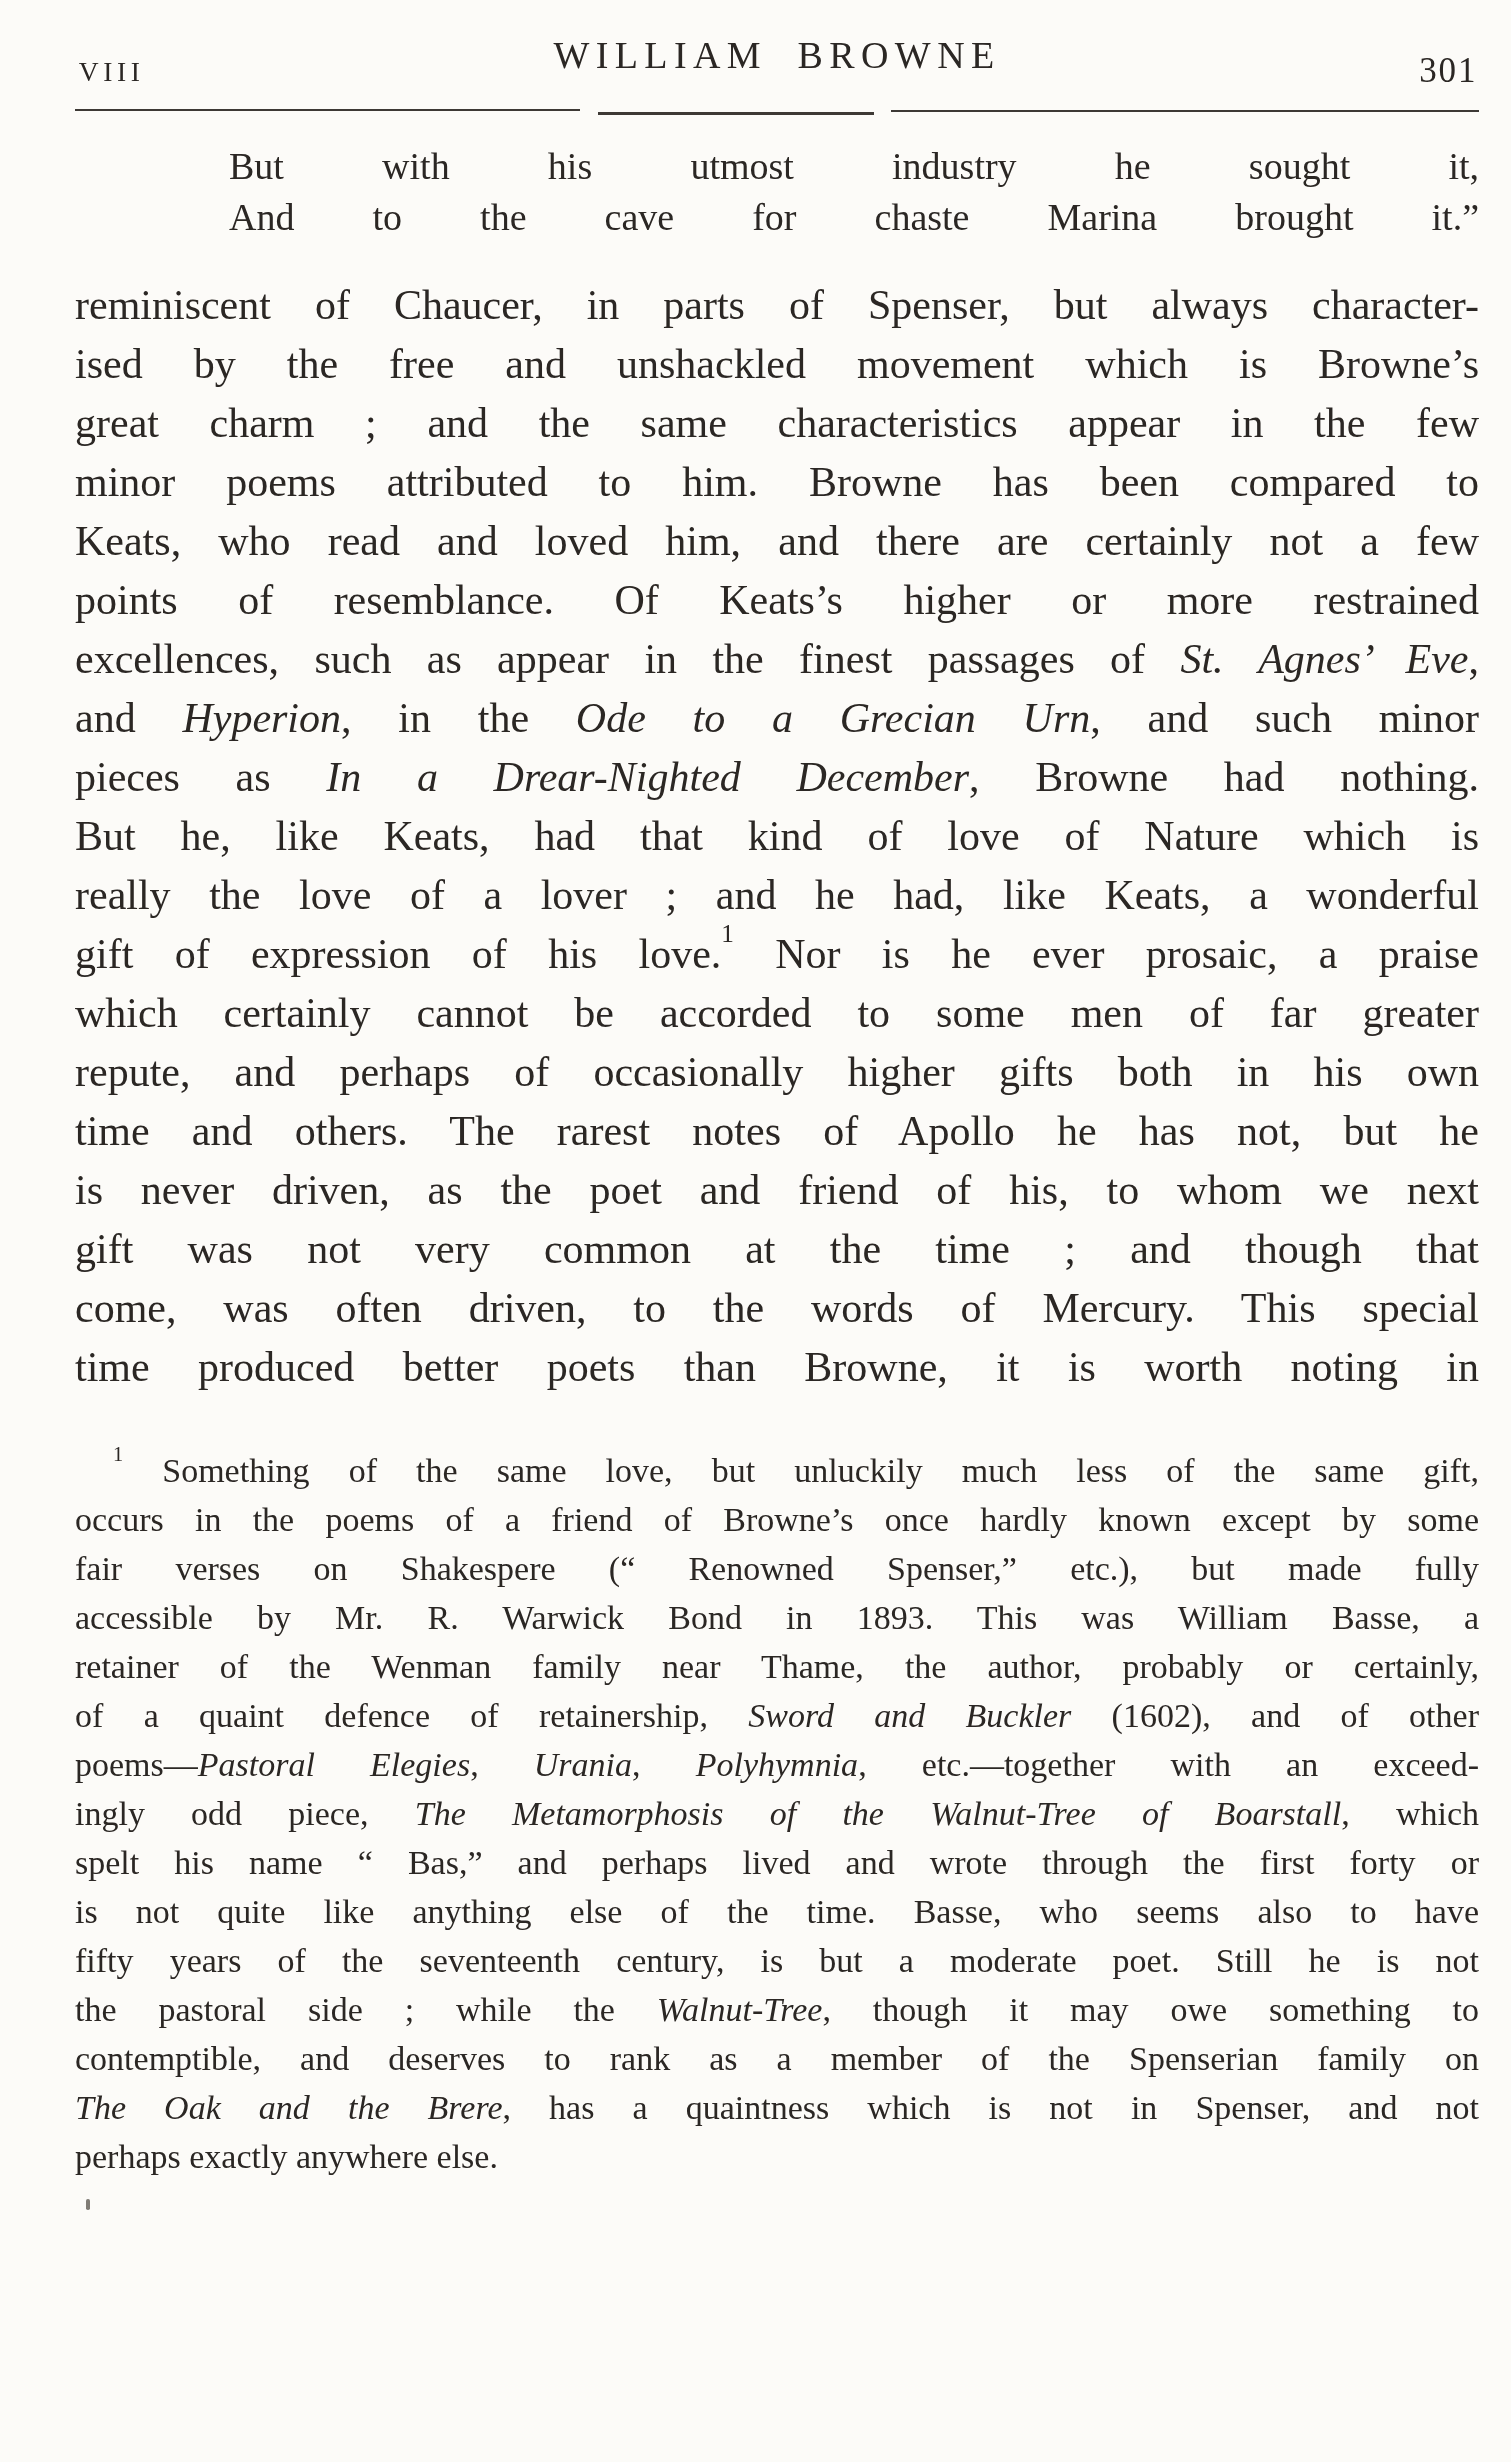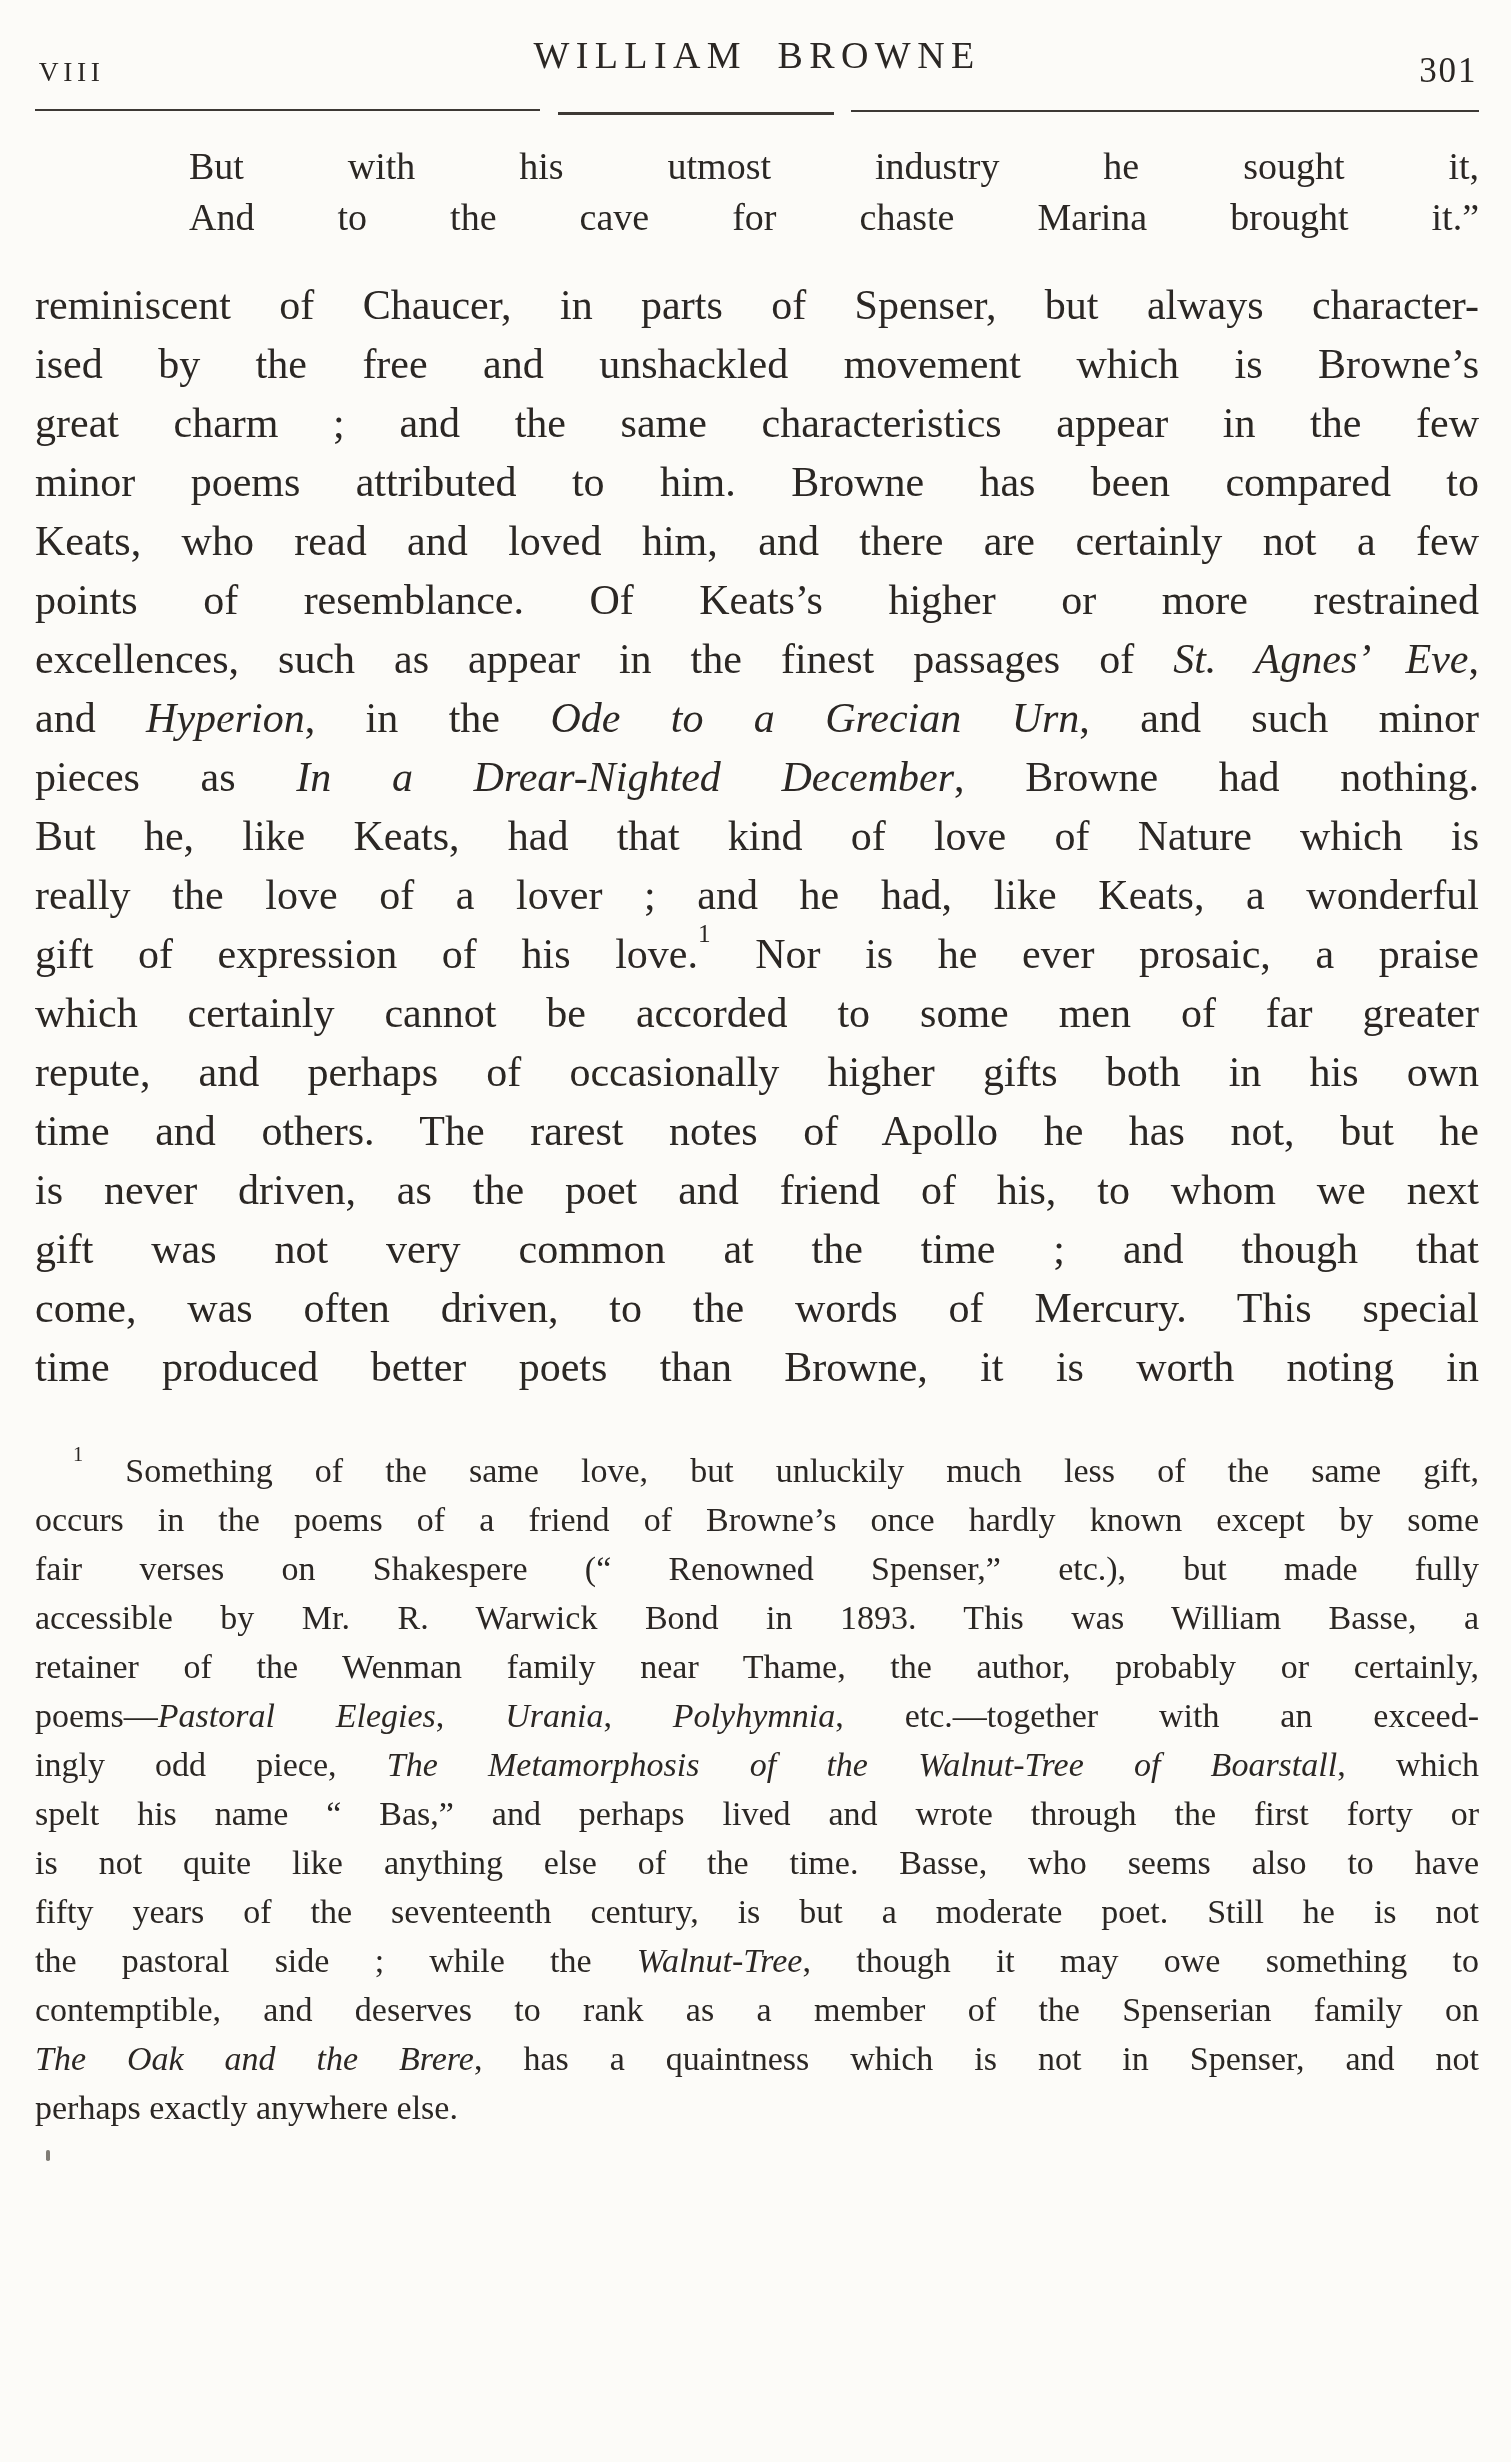--- a/index.html
+++ b/index.html
@@ -6,21 +6,21 @@
   html, body { margin: 0; padding: 0; }
   body {
     width: 1512px;
     height: 2462px;
     background: var(--page-bg, #fcfbf8);
     color: var(--ink, #2b2724);
     font-family: "Liberation Serif", "DejaVu Serif", serif;
     position: relative;
     overflow: hidden;
   }
-  .page { padding: 42px 33px 0 35px; }
+  .page { padding: 42px 33px 0 35px; margin-left: 40px; }
 
   
   .header { position: relative; height: 53px; }
   .h-left   { position: absolute; left: 3.7px; bottom: 7.3px; font-size: 27.5px; letter-spacing: 4.6px; }
   .h-center { position: absolute; left: 50%; transform: translateX(-50%); bottom: 18px;
               font-size: 38px; letter-spacing: 6.4px; word-spacing: 14.6px; }
   .h-right  { position: absolute; right: 1.8px; bottom: 3.7px; font-size: 35px; letter-spacing: 1.8px; }
 
   
   .rule { position: relative; height: 13px; margin-top: 11px; }
@@ -93,20 +93,21 @@
       <div class="tline"><span>come, was often driven, to the words of Mercury. This special</span></div>
       <div class="tline"><span>time produced better poets than Browne, it is worth noting in</span></div>
     </div>
 
   <div class="footnote">
       <div class="tline indent"><sup>1</sup><span> Something of the same love, but unluckily much less of the same gift,</span></div>
       <div class="tline"><span>occurs in the poems of a friend of Browne’s once hardly known except by some</span></div>
       <div class="tline"><span>fair verses on Shakespere (“ Renowned Spenser,” etc.), but made fully</span></div>
       <div class="tline"><span>accessible by Mr. R. Warwick Bond in 1893. This was William Basse, a</span></div>
       <div class="tline"><span>retainer of the Wenman family near Thame, the author, probably or certainly,</span></div>
+      <div class="tline"><span>of a quaint defence of retainership, </span><i>Sword and Buckler</i><span> (1602), and of other</span></div>
       <div class="tline"><span>poems—</span><i>Pastoral Elegies</i><span>, </span><i>Urania</i><span>, </span><i>Polyhymnia</i><span>, etc.—together with an exceed-</span></div>
       <div class="tline"><span>ingly odd piece, </span><i>The Metamorphosis of the Walnut-Tree of Boarstall</i><span>, which</span></div>
       <div class="tline"><span>spelt his name “ Bas,” and perhaps lived and wrote through the first forty or</span></div>
       <div class="tline"><span>is not quite like anything else of the time. Basse, who seems also to have</span></div>
       <div class="tline"><span>fifty years of the seventeenth century, is but a moderate poet. Still he is not</span></div>
       <div class="tline"><span>the pastoral side ; while the </span><i>Walnut-Tree</i><span>, though it may owe something to</span></div>
       <div class="tline"><span>contemptible, and deserves to rank as a member of the Spenserian family on</span></div>
       <div class="tline"><i>The Oak and the Brere</i><span>, has a quaintness which is not in Spenser, and not</span></div>
       <div class="tline lastline"><span>perhaps exactly anywhere else.</span></div>
     </div>

